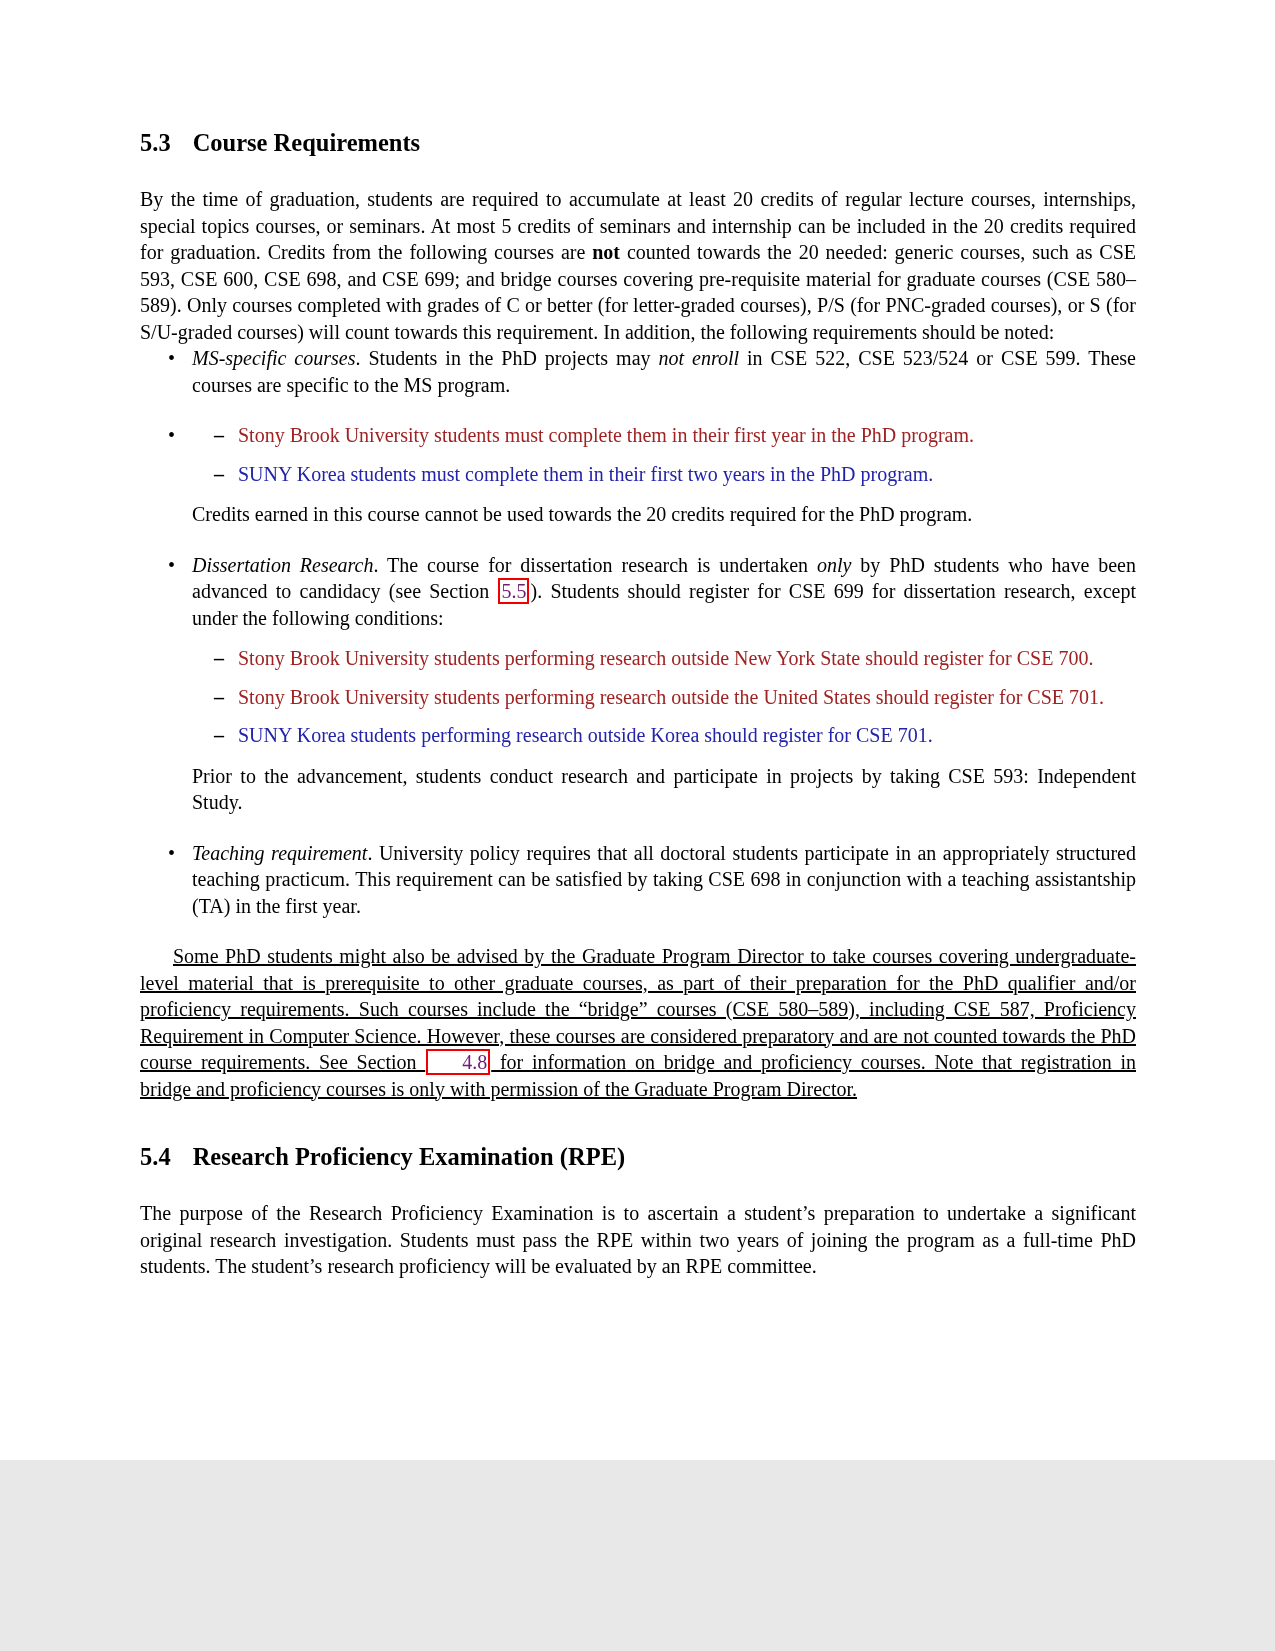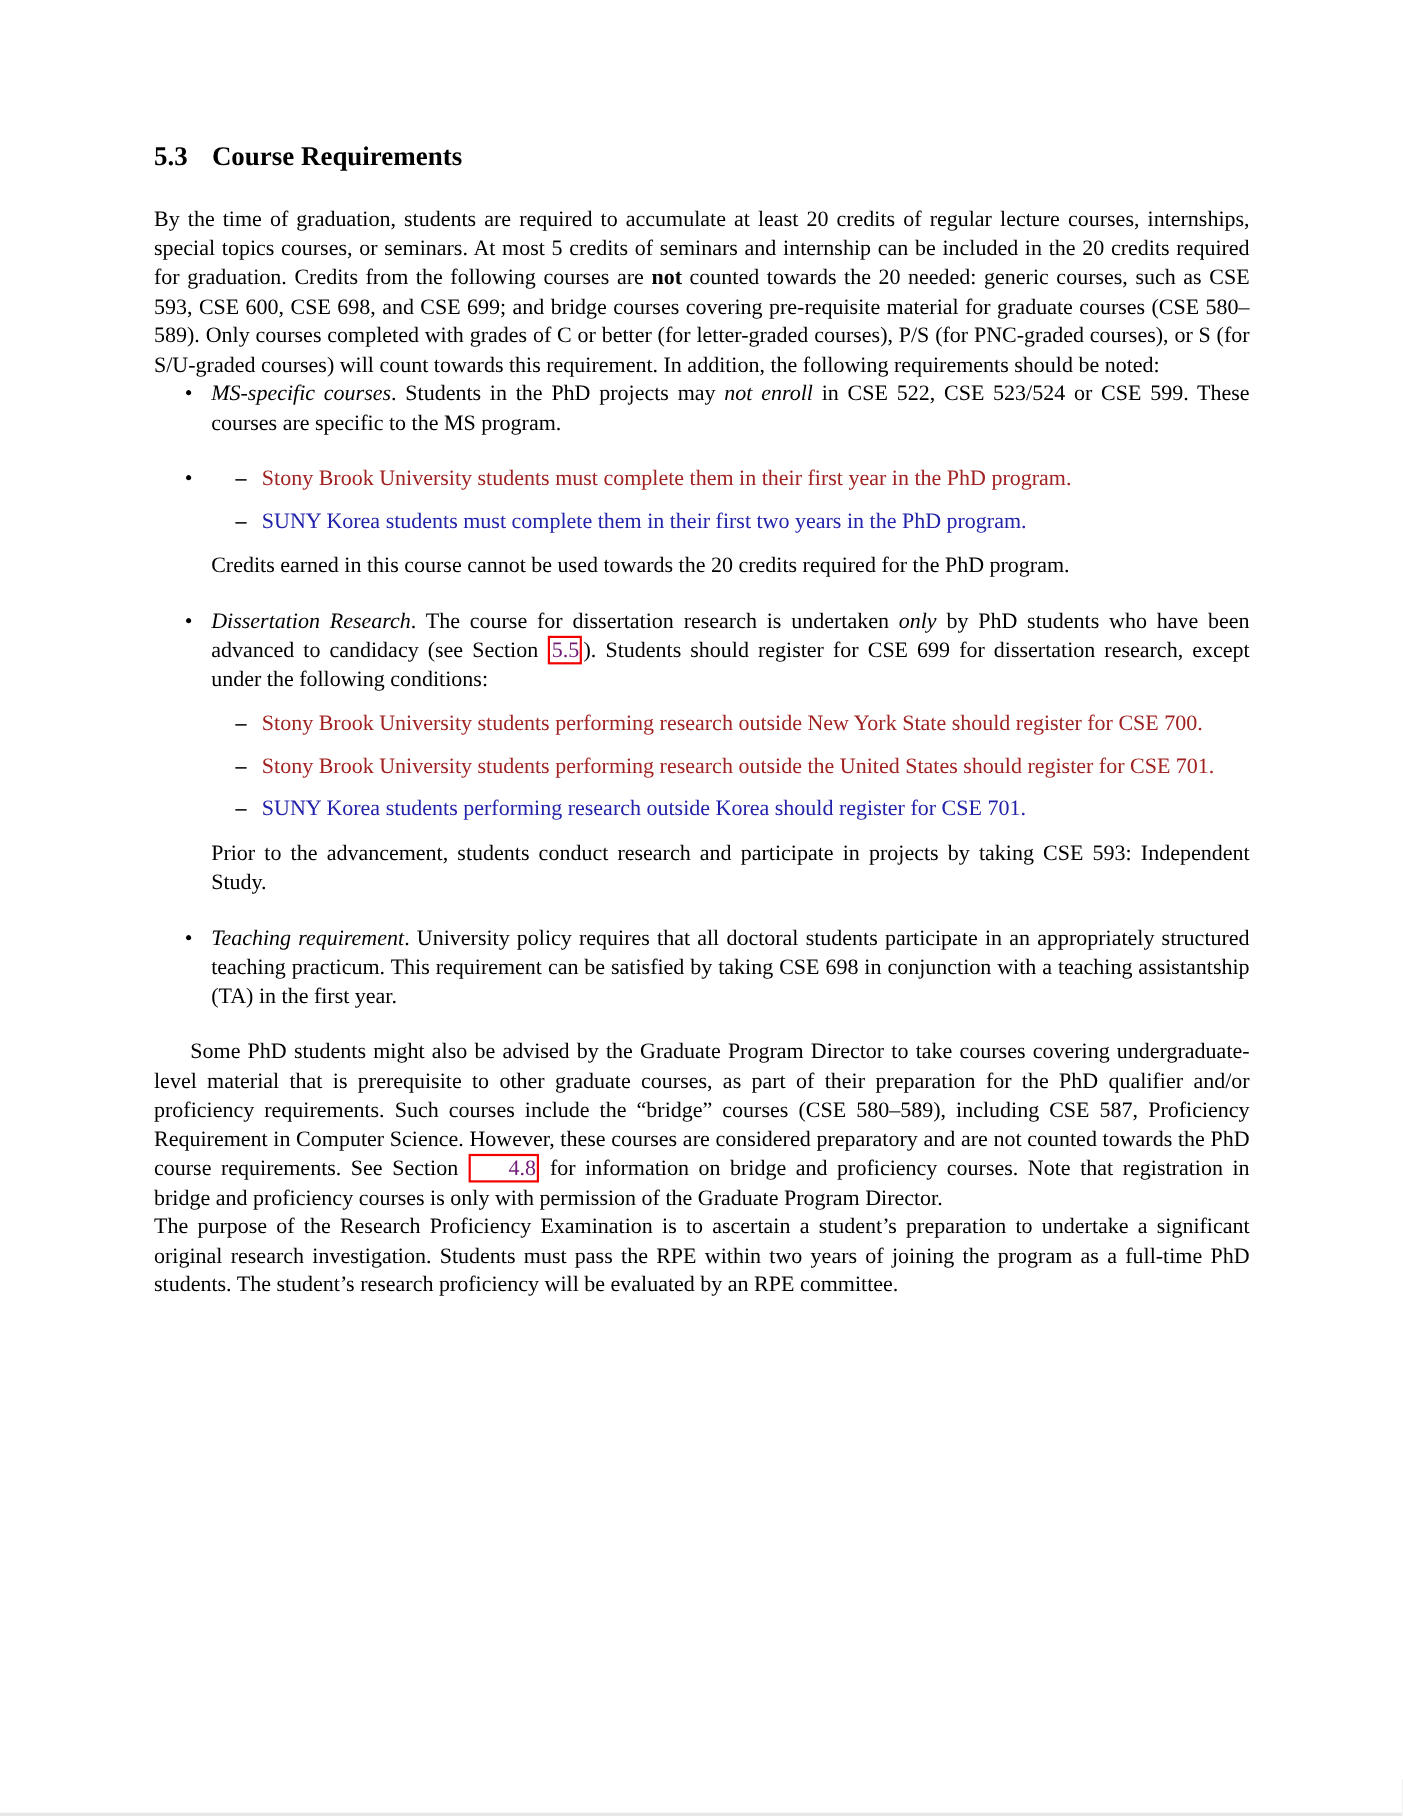--- a/index.html
+++ b/index.html
@@ -1,18 +1,18 @@
 <!DOCTYPE html>
 <html style="--link-red: #A02222; --link-blue: #2222AA; --box-red: #F20000;"><head>
 <meta charset="utf-8">
 <style>
   html,body{margin:0;padding:0;background:#e8e8e8;}
   .page{
     position:relative;
-    width:1275px;height:1648px;
+    width:1275px;height:1460px;
     background:#ffffff;
     font-family:"Liberation Serif", serif;
     color:#000;
     overflow:hidden;
     margin:0 auto;
   }
   .content{
     position:absolute;
     left:140px;top:128px;
     width:996px;
@@ -85,21 +85,21 @@
   .refbox{
     display:inline-block;
     border:2px solid var(--box-red,#F20000);
     padding:0 1px;
     line-height:22px;
     margin:0 1px;
     color:#701a75;
     text-decoration:none;
     cursor:pointer;
   }
-  .after-list{margin-top:55px;}
+  .after-list{margin-top:55px;text-decoration:underline;}
   .h54{margin-top:40px;}
   .p54{margin-top:26px;}
   .footer{
     position:absolute;
     left:0;right:0;
     top:1538px;
     text-align:center;
     font-size:20px;
   }
 </style>
@@ -157,18 +157,19 @@
 
       <li>
         <span class="marker">•</span>
         <div class="b-text"><span class="it">Teaching requirement</span><span>. University policy requires that all doctoral students participate in an appropriately structured teaching practicum. This requirement can be satisfied by taking CSE 698 in conjunction with a teaching assistantship (TA) in the first year.</span></div>
       </li>
 
     </ul>
 
     <p class="body indent after-list"><span>Some PhD students might also be advised by the Graduate Program Director to take courses covering undergraduate-level material that is prerequisite to other graduate courses, as part of their preparation for the PhD qualifier and/or proficiency requirements. Such courses include the “bridge” courses (CSE 580–589), including CSE 587, Proficiency Requirement in Computer Science. However, these courses are considered preparatory and are not counted towards the PhD course requirements.  See Section </span><span class="refbox">4.8</span><span> for information on bridge and proficiency courses. Note that registration in bridge and proficiency courses is only with permission of the Graduate Program Director.</span></p>
 
+    <h2 class="sec-heading h54"><span class="sec-num">5.4</span><span>Research Proficiency Examination (RPE)</span></h2>
 
     <p class="body p54">The purpose of the Research Proficiency Examination is to ascertain a student’s preparation to undertake a significant original research investigation. Students must pass the RPE within two years of joining the program as a full-time PhD students. The student’s research proficiency will be evaluated by an RPE committee.</p>
 
   </div>
 
 </div>
 
 </body></html>

